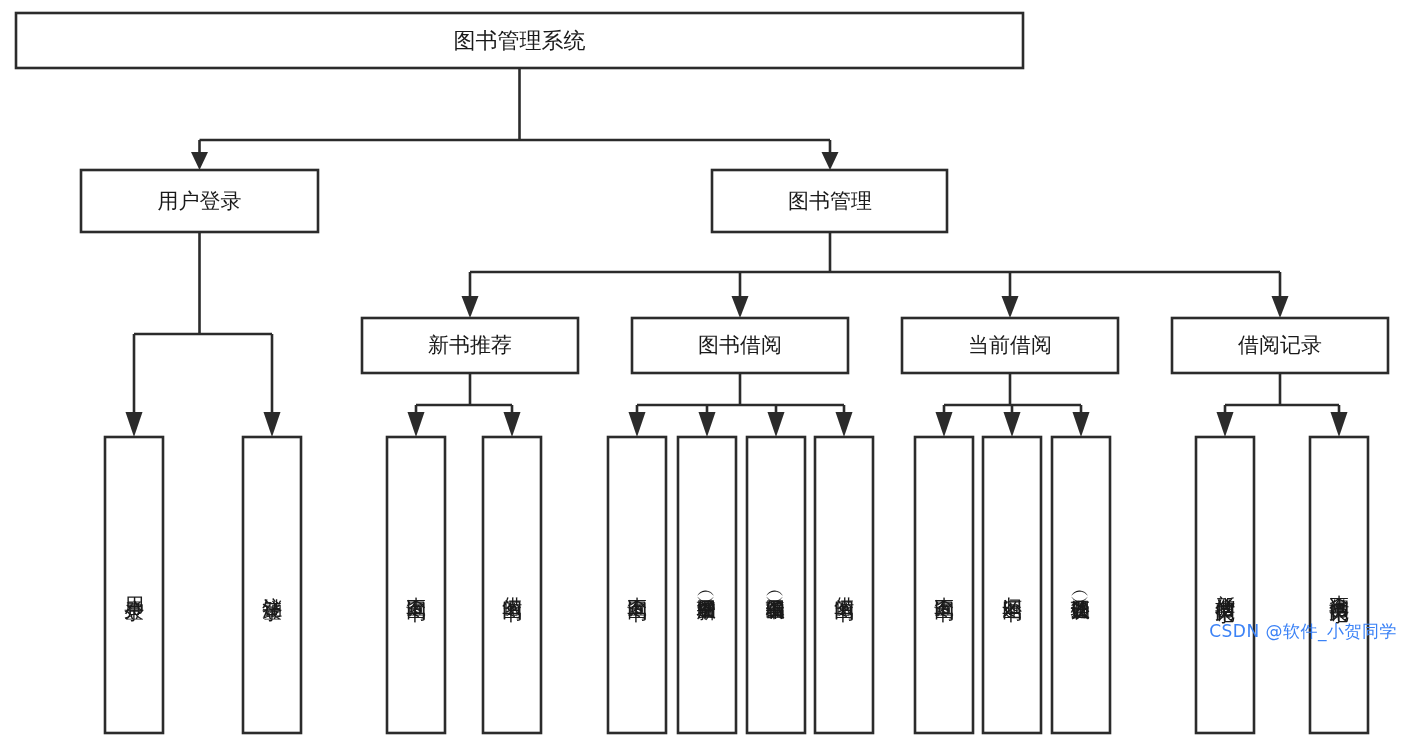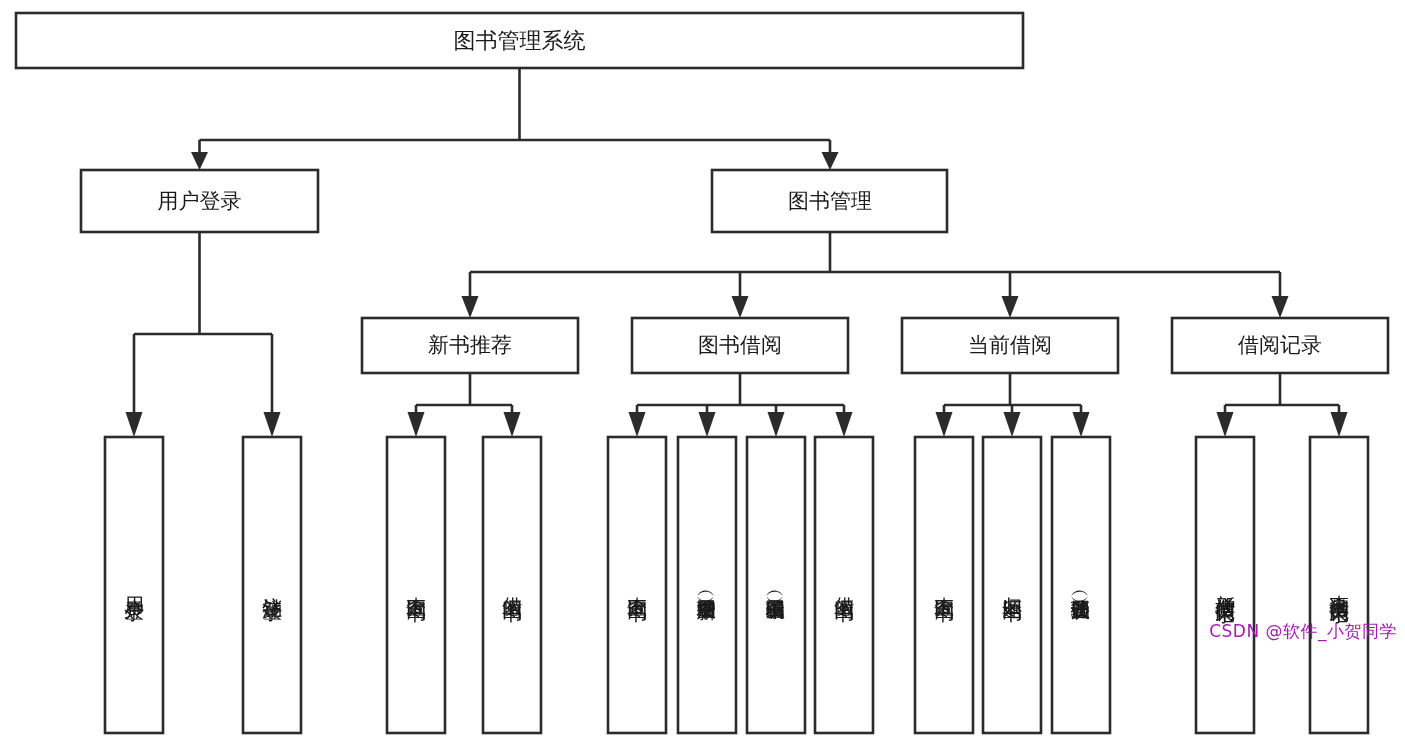--- a/index.html
+++ b/index.html
@@ -77,21 +77,21 @@
   .leaf-label.tight {
     letter-spacing: 0px;
     font-size: 19px;
   }
   .watermark {
     position: absolute;
     right: 8px;
     bottom: 6px;
     font-family: "DejaVu Sans", "Liberation Sans", sans-serif;
     font-size: 17px;
-    color: #a21caf;
+    color: #3b82f6;
     white-space: nowrap;
     letter-spacing: 0.5px;
     text-align: center;
   }
 </style>
 </head>
 <body>
 
 <div id="diagram-root">
 

